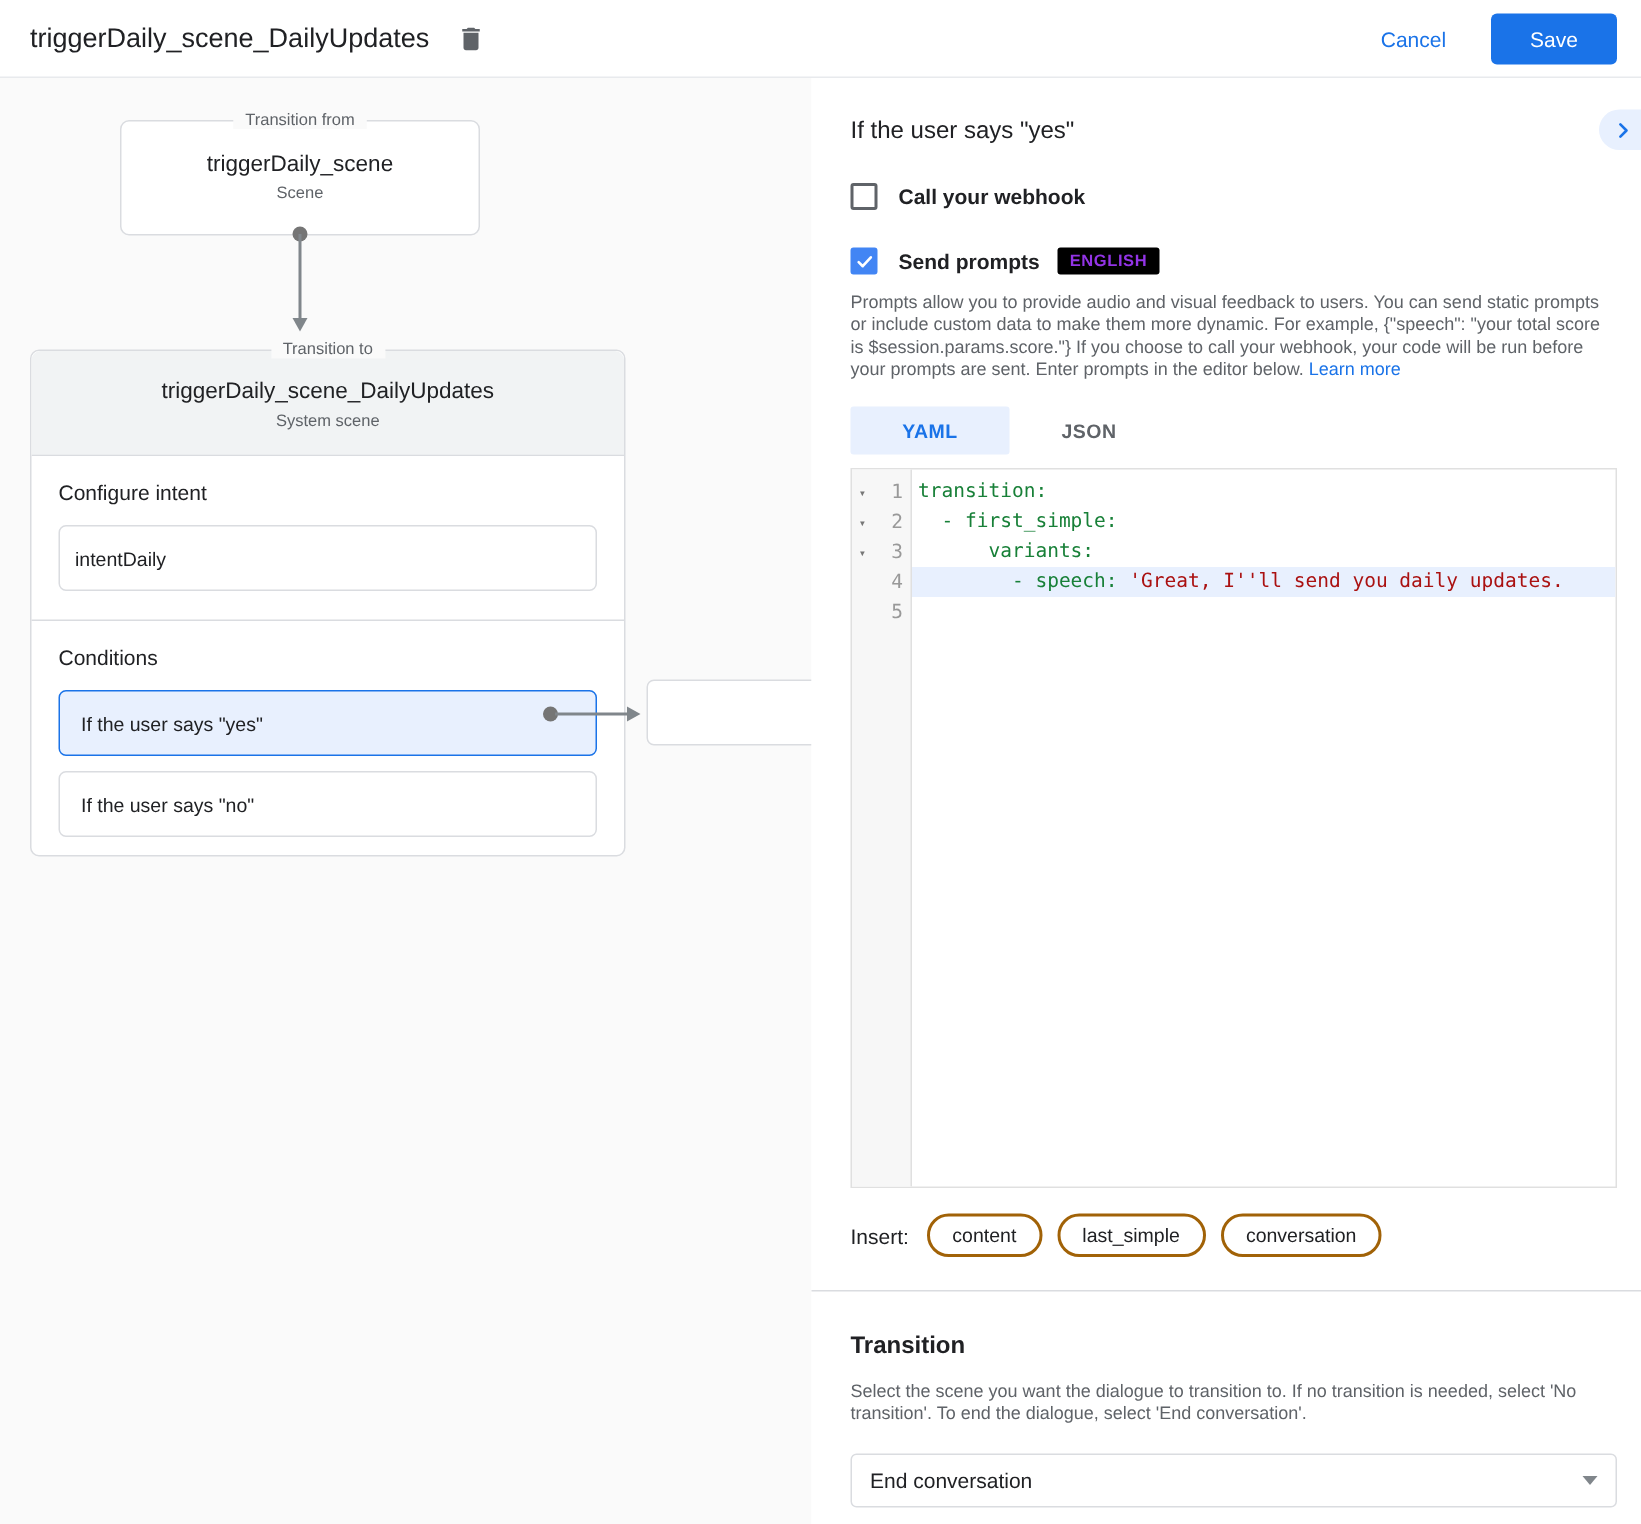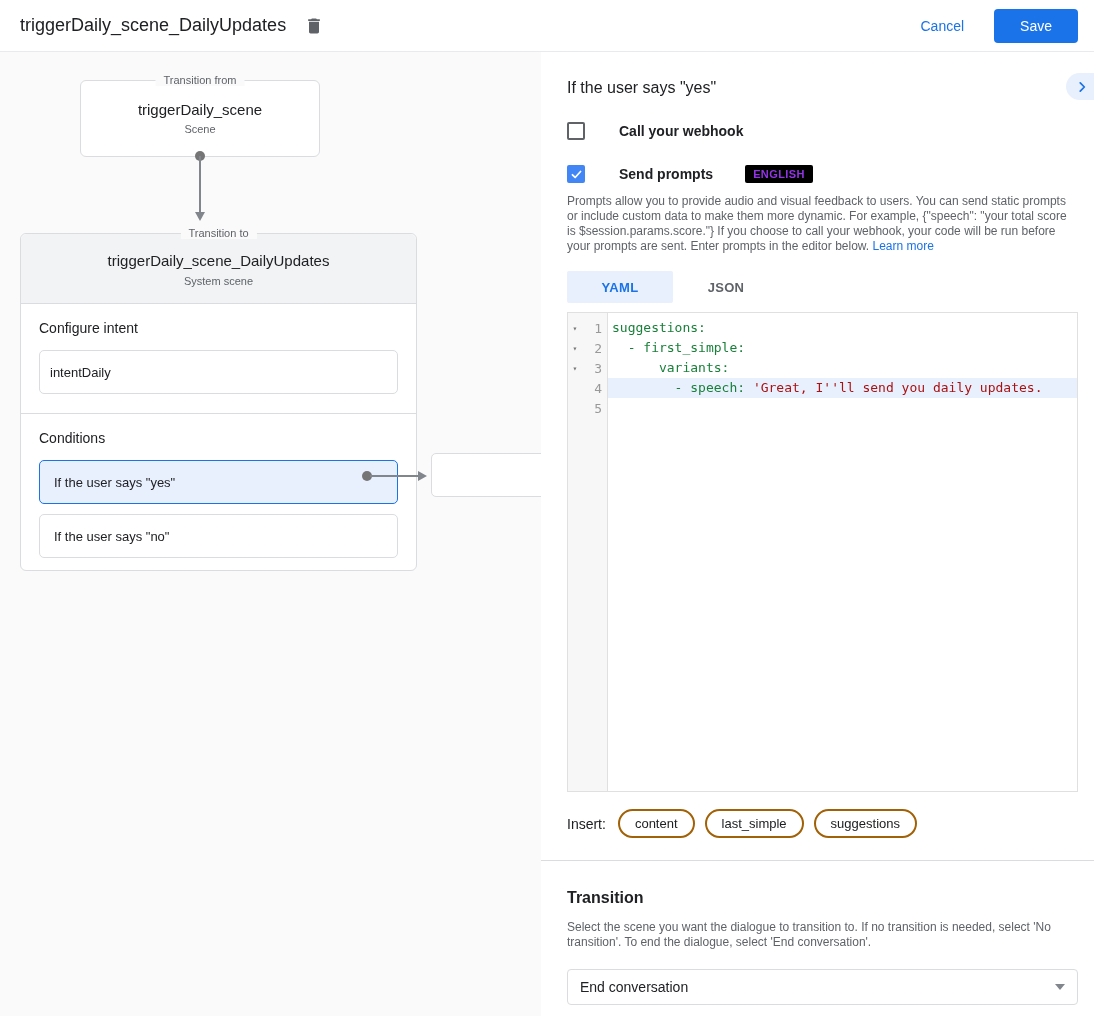--- a/index.html
+++ b/index.html
@@ -56,21 +56,21 @@
     border-top:5px solid transparent; border-bottom:5px solid transparent; border-left:9px solid #80868b; }
   .empty-node { position:absolute; left:431px; top:401px; width:130px; height:44px;
     background:#fff; border:1px solid #dadce0; border-radius:5px; }
 
   
   .detail-title { font-size:16px; font-weight:400; margin-top:27px; }
   .collapse-btn { position:absolute; right:-14px; top:21px; width:42px; height:27px;
     border:none; border-radius:14px; background:#e8f0fe; cursor:pointer;
     display:flex; align-items:center; padding-left:9px; }
 
-  .check-row { display:flex; align-items:center; margin-top:25px;gap:20px; }
+  .check-row { display:flex; align-items:center; margin-top:25px; }
   .checkbox { width:18px; height:18px; border:2px solid #5f6368; border-radius:2px; background:#fff;
     flex:none; cursor:pointer; display:flex; align-items:center; justify-content:center; }
   .checkbox.checked { background:#4285f4; border-color:#4285f4; }
   .check-label { font-size:14px; font-weight:700; margin-left:14px; }
   .lang-badge { margin-left:12px; background:#000000; color:#9334e6; font-size:11px; font-weight:700;
     letter-spacing:0.4px; padding:3px 8px; border-radius:2px; }
 
   .desc { font-size:12px; line-height:15px; color:#5f6368; margin-top:11px; }
   .learn-more { color:#1a73e8; text-decoration:none; }
 
@@ -216,33 +216,33 @@
         <div class="gutter-line">
           <span class="fold-arrow"></span>
           <span class="line-number">4</span>
         </div>
         <div class="gutter-line">
           <span class="fold-arrow"></span>
           <span class="line-number">5</span>
         </div>
       </div>
       <div class="code-area">
-        <div class="code-line"><span class="tok-key">suggestions:</span></div>
+        <div class="code-line"><span class="tok-key">transition:</span></div>
         <div class="code-line"><span class="tok-key">  - first_simple:</span></div>
         <div class="code-line"><span class="tok-key">      variants:</span></div>
         <div class="code-line highlighted"><span class="tok-key">        - speech: </span><span class="tok-str">'Great, I''ll send you daily updates.</span></div>
         <div class="code-line"><span></span></div>
       </div>
     </div>
 
     <div class="insert-row">
       <span class="insert-label">Insert:</span>
       <button class="chip">content</button>
       <button class="chip">last_simple</button>
-      <button class="chip">suggestions</button>
+      <button class="chip">conversation</button>
     </div>
 
     <div class="divider"></div>
 
     <h2 class="transition-title">Transition</h2>
     <p class="transition-desc">Select the scene you want the dialogue to transition to. If no transition is needed, select 'No transition'. To end the dialogue, select 'End conversation'.</p>
 
     <div class="select-box">
       <span>End conversation</span>
       <span class="caret-down"></span>

